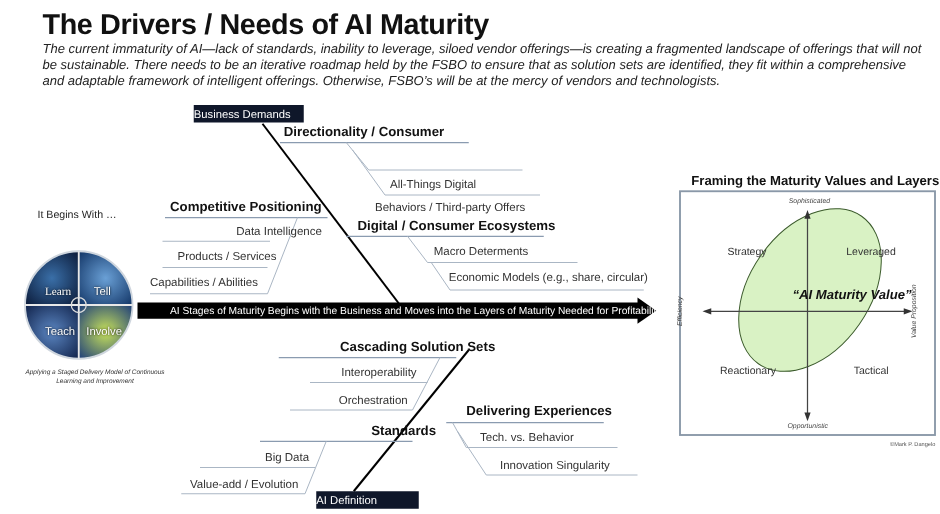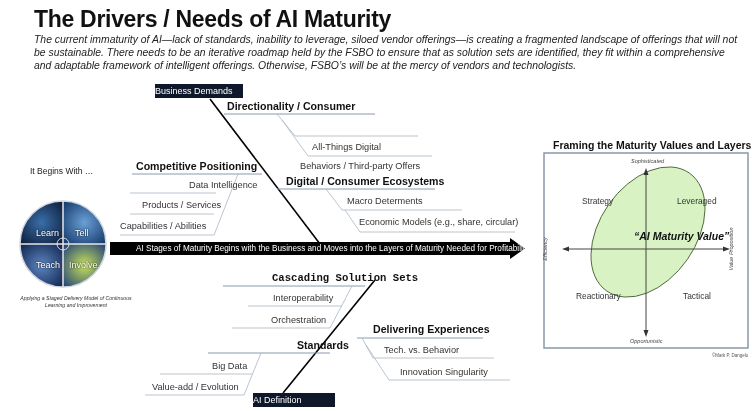--- a/index.html
+++ b/index.html
@@ -121,34 +121,34 @@
 
 <div class="cat" style="left:136px; top:160px;">Competitive Positioning</div>
 <div class="lbl" style="left:157px; top:180px;margin-left:32px;">Data Intelligence</div>
 <div class="lbl" style="left:142px; top:200px;">Products / Services</div>
 <div class="lbl" style="left:120px; top:221px;">Capabilities / Abilities</div>
 
 <div class="cat" style="left:286px; top:175px;">Digital / Consumer Ecosystems</div>
 <div class="lbl" style="left:347px; top:196px;">Macro Determents</div>
 <div class="lbl" style="left:359px; top:217px;">Economic Models (e.g., share, circular)</div>
 
-<div class="cat" style="left:272px; top:272px;font-family:Liberation Mono, monospace;">Cascading Solution Sets</div>
+<div class="cat" style="left:272px; top:272px;">Cascading Solution Sets</div>
 <div class="lbl" style="left:273px; top:293px;">Interoperability</div>
 <div class="lbl" style="left:271px; top:315px;">Orchestration</div>
 
 <div class="cat" style="left:373px; top:323px;">Delivering Experiences</div>
 <div class="lbl" style="left:384px; top:345px;">Tech. vs. Behavior</div>
 <div class="lbl" style="left:400px; top:367px;">Innovation Singularity</div>
 
 <div class="cat" style="left:297px; top:339px;">Standards</div>
 <div class="lbl" style="left:212px; top:361px;">Big Data</div>
 <div class="lbl" style="left:152px; top:382px;">Value-add / Evolution</div>
 
 <div id="begins" class="abs">It Begins With …</div>
-<div class="quad-label" style="left:36px; top:228px;">Learn</div>
+<div class="quad-label" style="left:36px; top:228px;font-family:Liberation Serif, serif;">Learn</div>
 <div class="quad-label" style="left:75px; top:228px;">Tell</div>
 <div class="quad-label" style="left:36px; top:260px;">Teach</div>
 <div class="quad-label" style="left:69px; top:260px;">Involve</div>
 <div id="caption" class="abs">Applying a Staged Delivery Model of Continuous Learning and Improvement</div>
 
 <div id="framing-title" class="abs">Framing the Maturity Values and Layers</div>
 <div class="axlabel" style="left:631px; top:158px;">Sophisticated</div>
 <div class="axlabel" style="left:630px; top:338px;">Opportunistic</div>
 <div class="axlabel" style="left:533px; top:246px; transform:rotate(-90deg);">Efficiency</div>
 <div class="axlabel" style="left:710px; top:246px; transform:rotate(-90deg);">Value Proposition</div>

